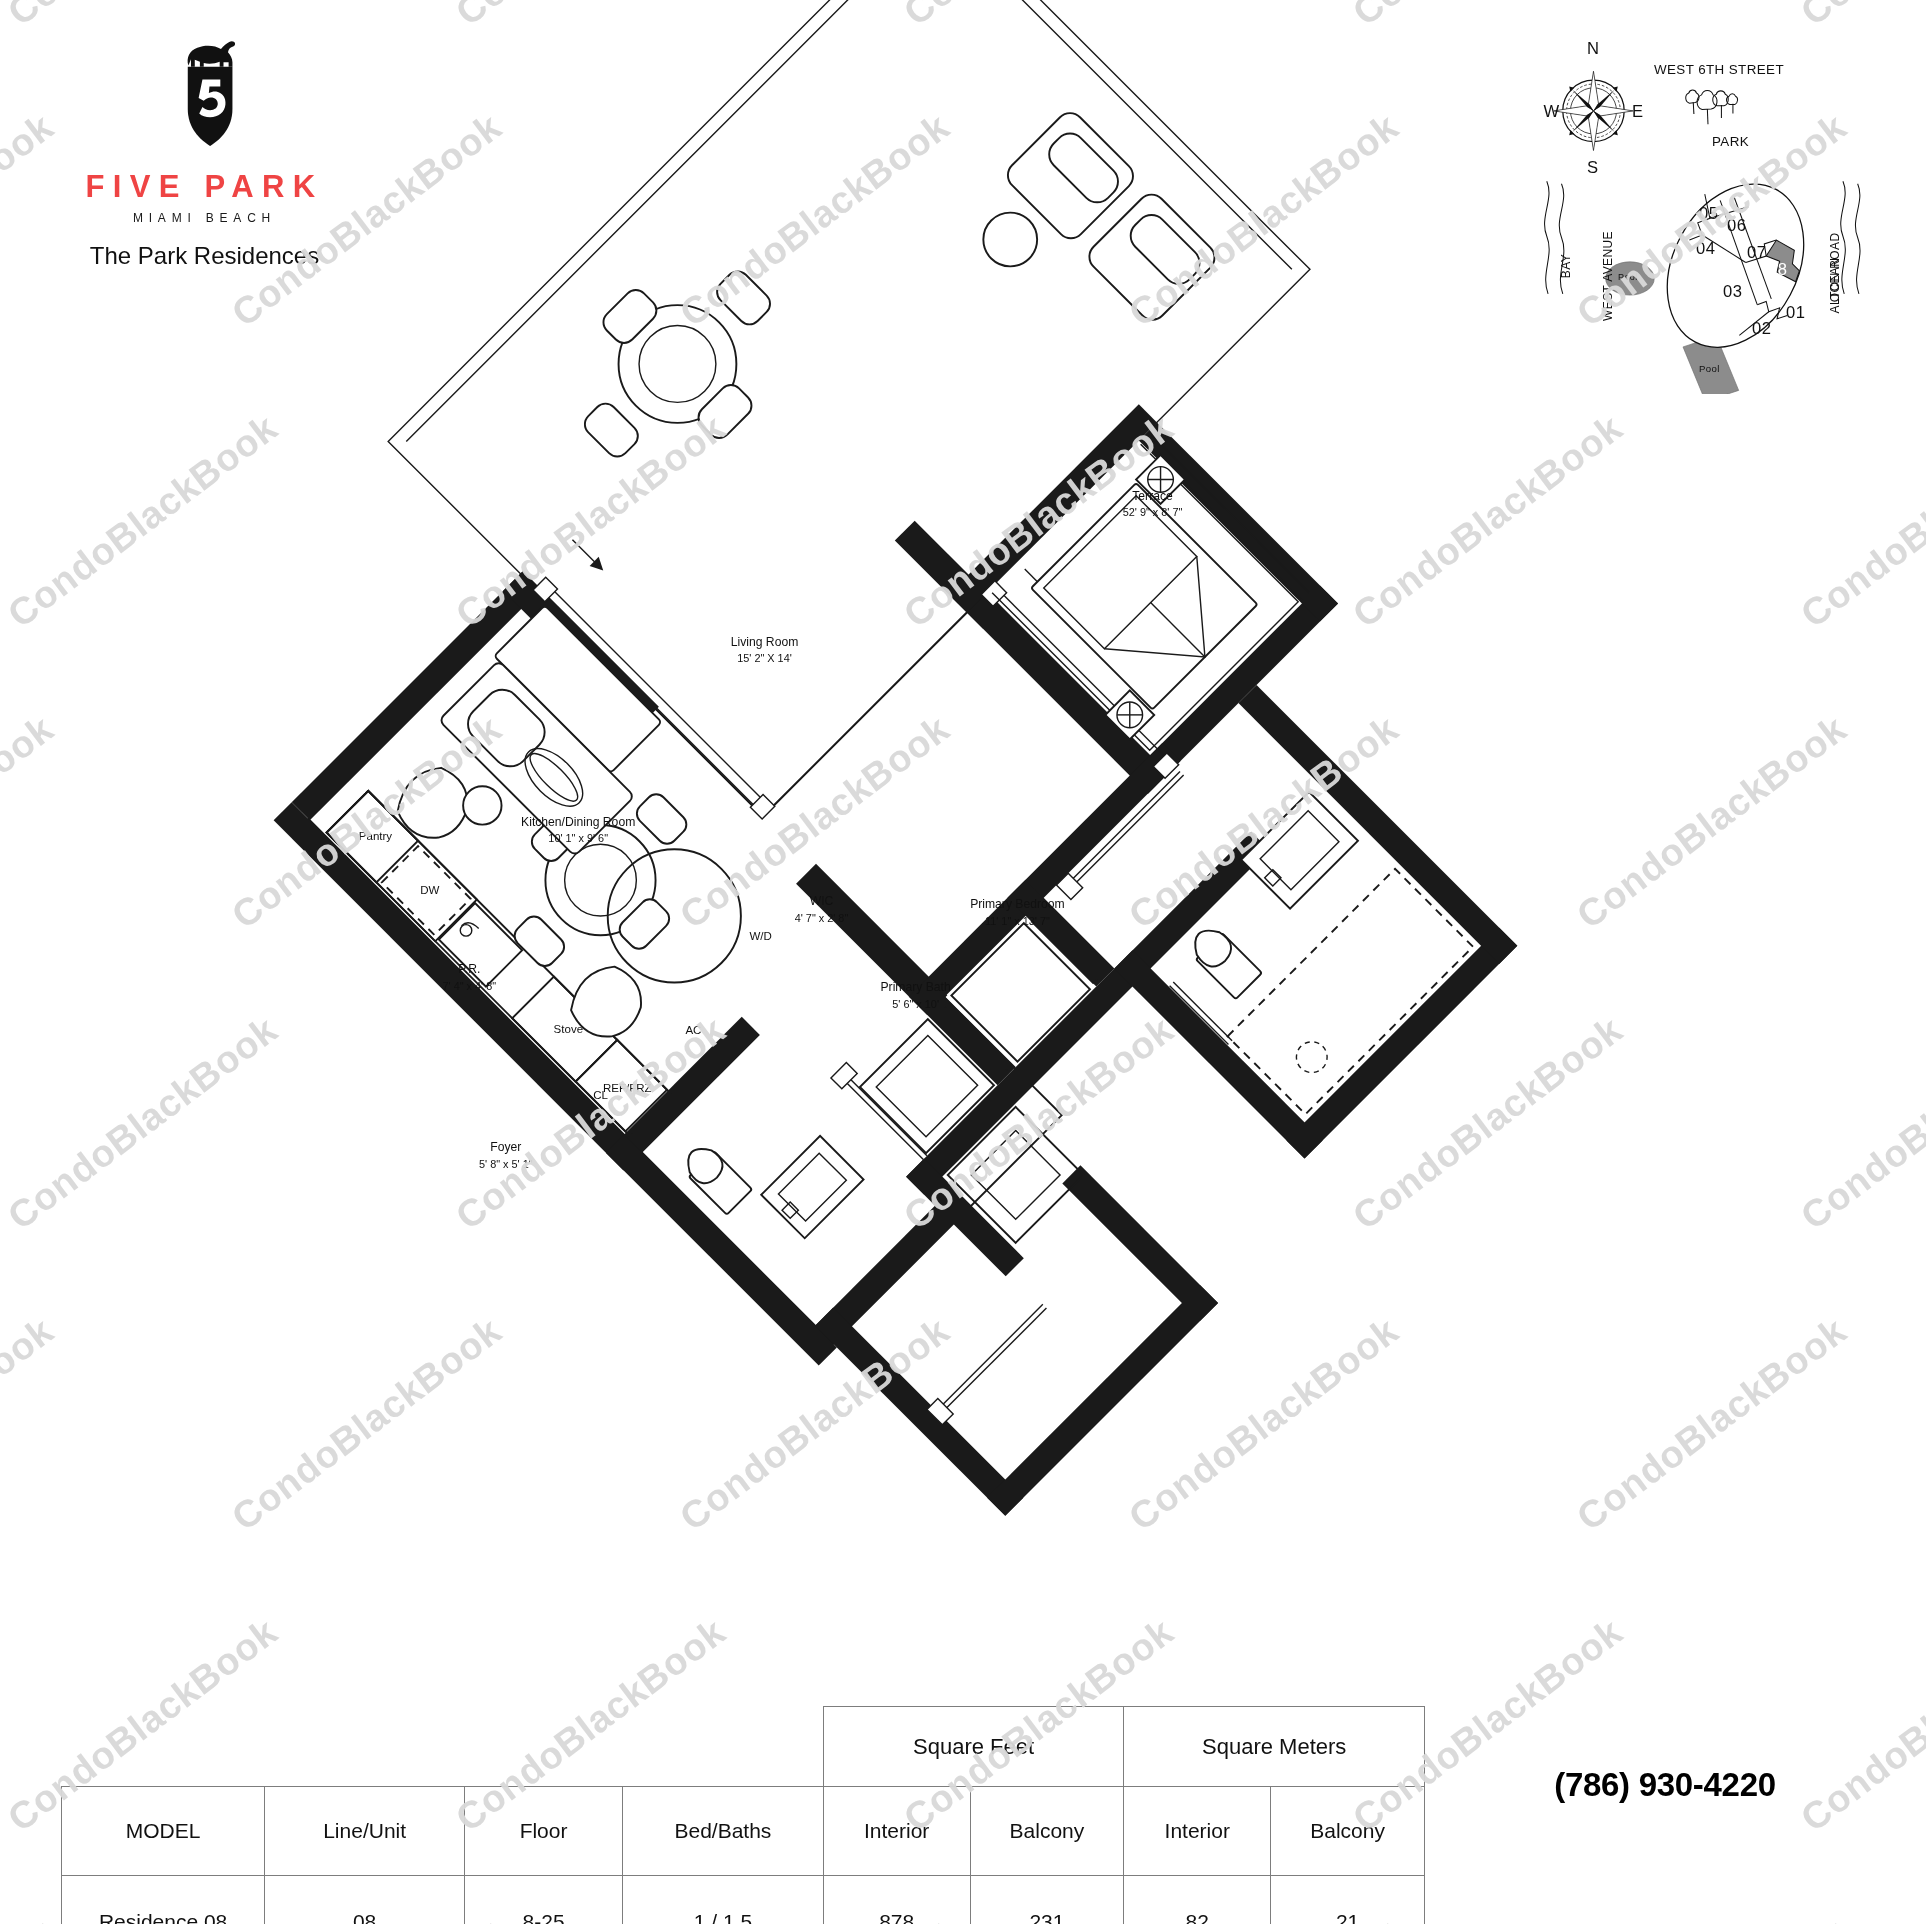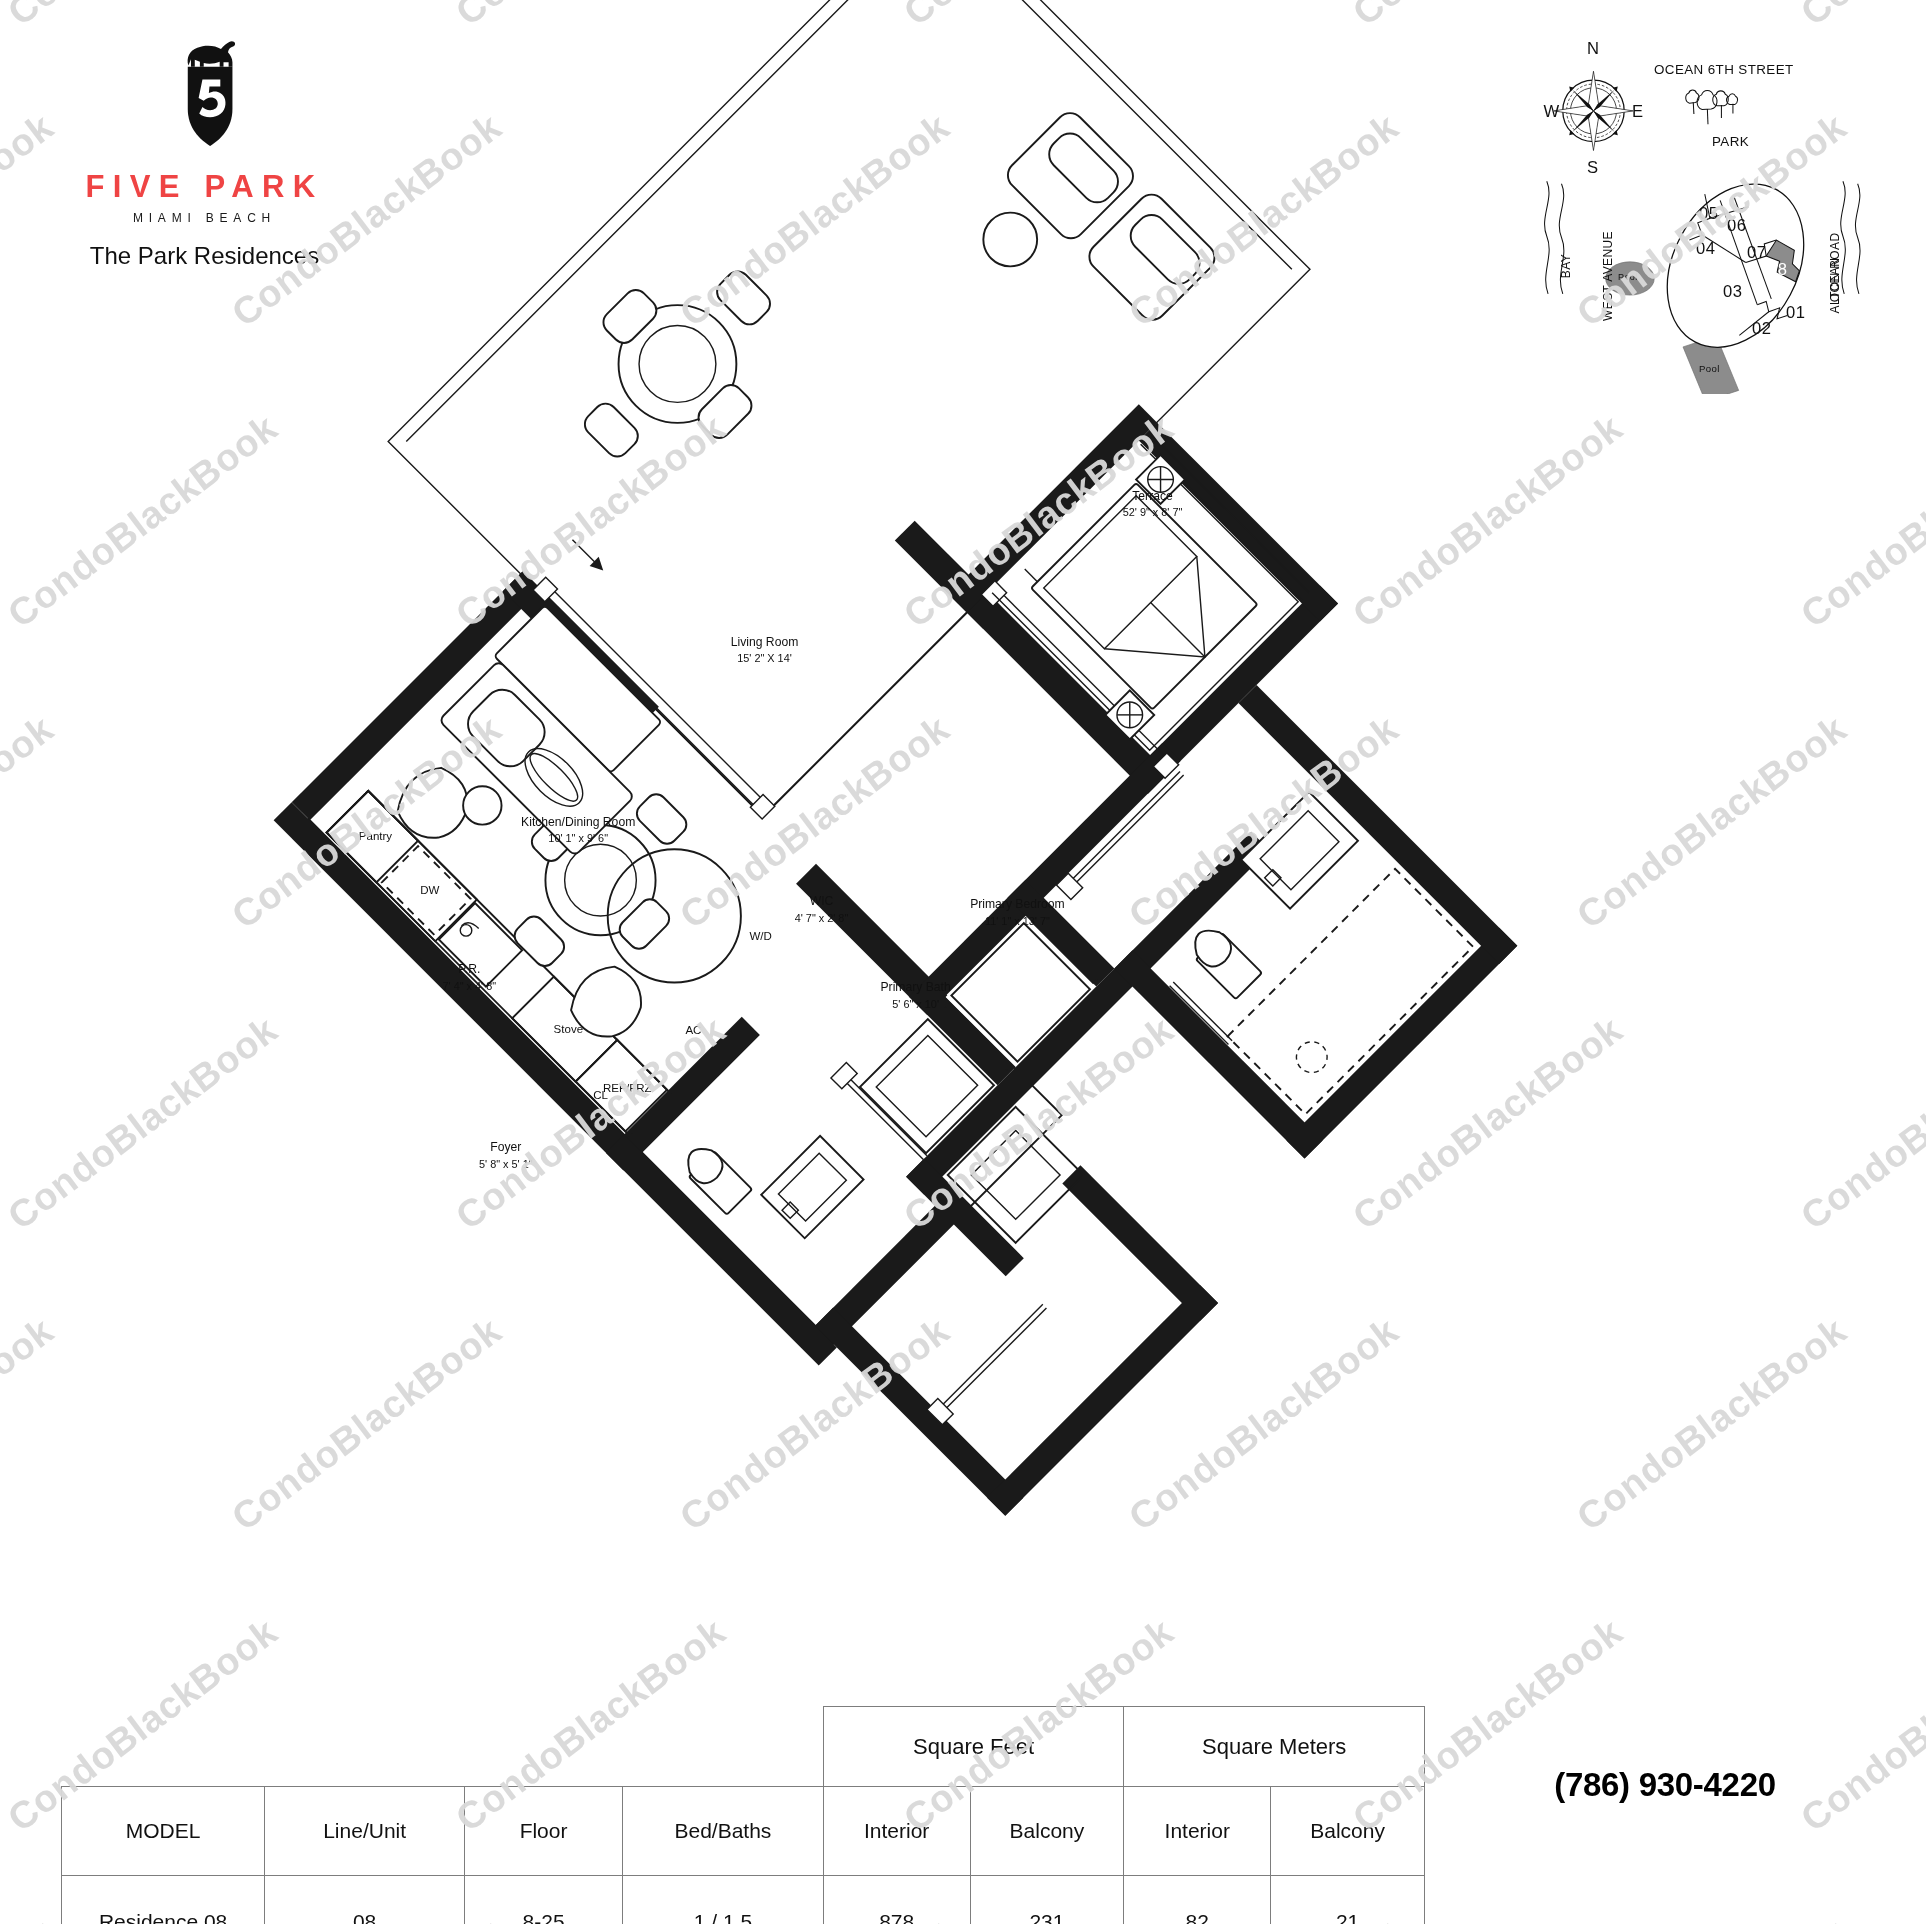--- a/index.html
+++ b/index.html
@@ -167,21 +167,21 @@
         <polygon points="388,345 404,320 432,336 429,357 440,368 434,385 405,370 409,353" fill="#8c8c8c" stroke="#111" stroke-width="1.6"></polygon>
       </g>
     </svg>
 
     
     <div class="km-label" style="left:69px;top:3.8px;font-size:16.6px;">N</div>
     <div class="km-label" style="left:114px;top:67px;font-size:16.6px;">E</div>
     <div class="km-label" style="left:69px;top:123px;font-size:16.6px;">S</div>
     <div class="km-label" style="left:25.6px;top:67px;font-size:16.6px;">W</div>
 
-    <div class="km-label" style="left:136px;top:27px;font-size:13.4px;">OCEAN 6TH STREET</div>
+    <div class="km-label" style="left:136px;top:27px;font-size:13.4px;">WEST 6TH STREET</div>
     <div class="km-label" style="left:174px;top:99px;font-size:13.4px;margin-left:20px;">PARK</div>
 
     <div class="km-label vert" style="left:36px;top:224px;font-size:12px;">BAY</div>
     <div class="km-label vert" style="left:45px;top:234px;font-size:12px;">WEST AVENUE</div>
     <div class="km-label vert" style="left:277px;top:231px;font-size:12px;">ALTON ROAD</div>
     <div class="km-label vert" style="left:295px;top:238px;font-size:12px;">OCEAN</div>
 
     <div class="km-label" style="left:100px;top:237px;font-size:9px;">Pool</div>
     <div class="km-label" style="left:181px;top:328px;font-size:9.6px;">Pool</div>
 

